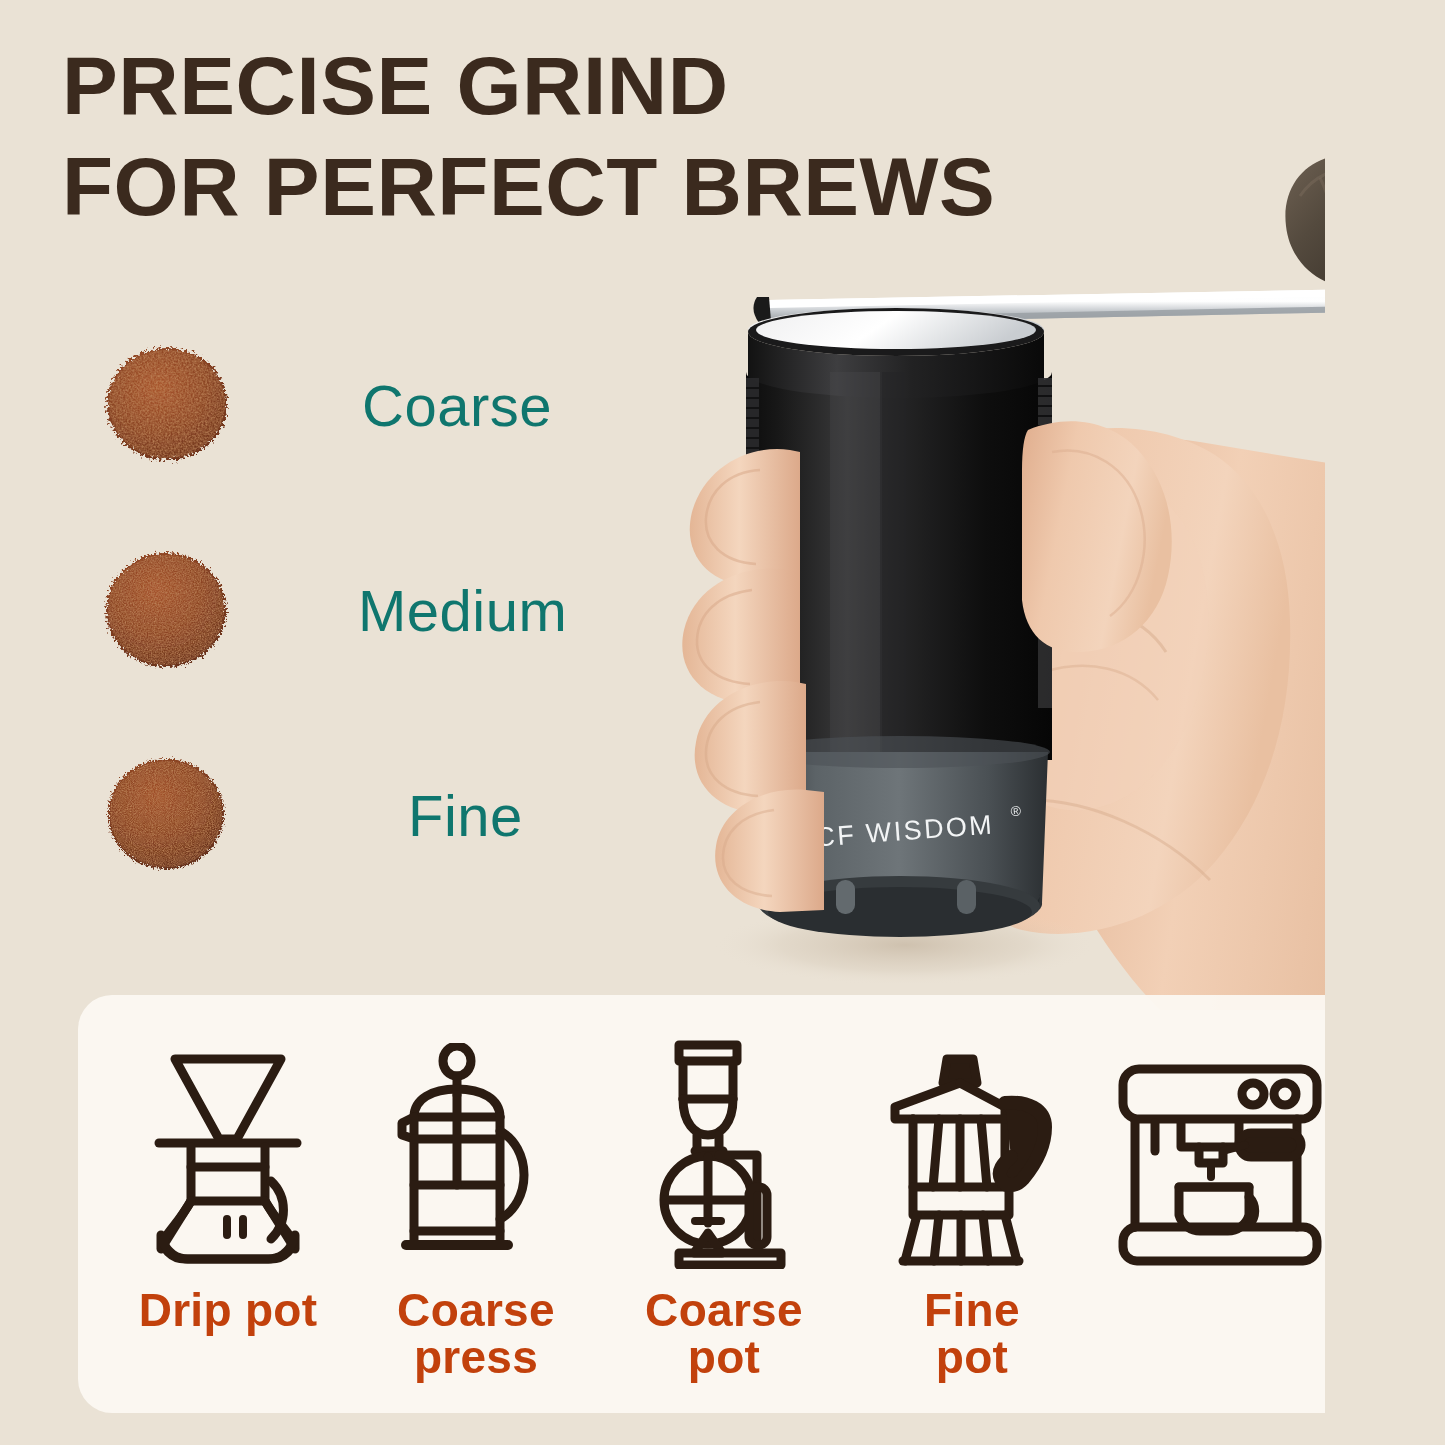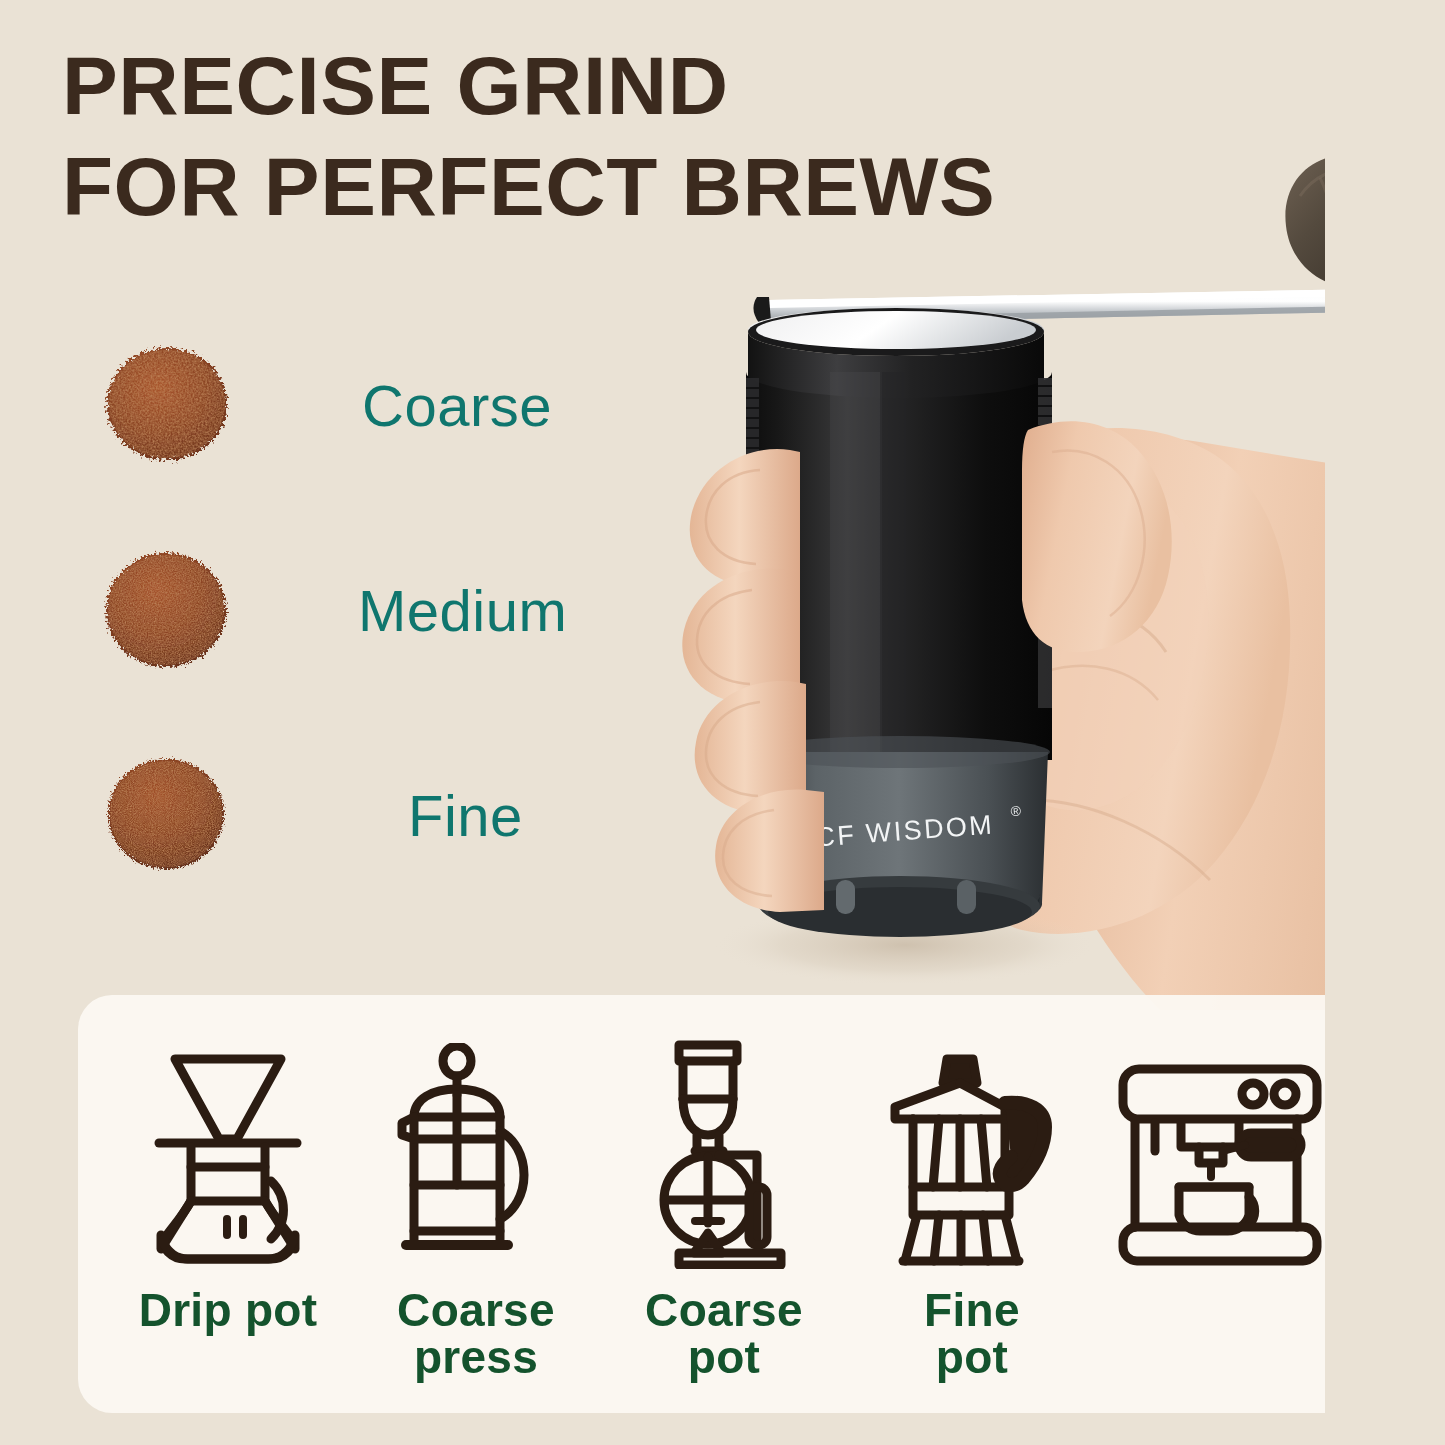--- a/index.html
+++ b/index.html
@@ -45,21 +45,21 @@
   }
   #iconrow{
     position:absolute;inset:0;
     display:flex;align-items:flex-start;justify-content:space-around;
     padding:42px 26px 0 26px;box-sizing:border-box;
   }
   .brew{width:228px;display:flex;flex-direction:column;align-items:center;}
   .brew .glyph{height:232px;display:flex;align-items:flex-end;justify-content:center;}
   .brew .cap{
     margin-top:18px;text-align:center;
-    color:#14532d;
+    color:#c2410c;
     font-family:"Liberation Sans Narrow","Liberation Sans",sans-serif;
     font-weight:bold;font-size:46px;line-height:1.03;letter-spacing:0.3px;
   }
 </style>
 </head>
 <body>
 
 <div id="stage">
 
   <div id="headline">

